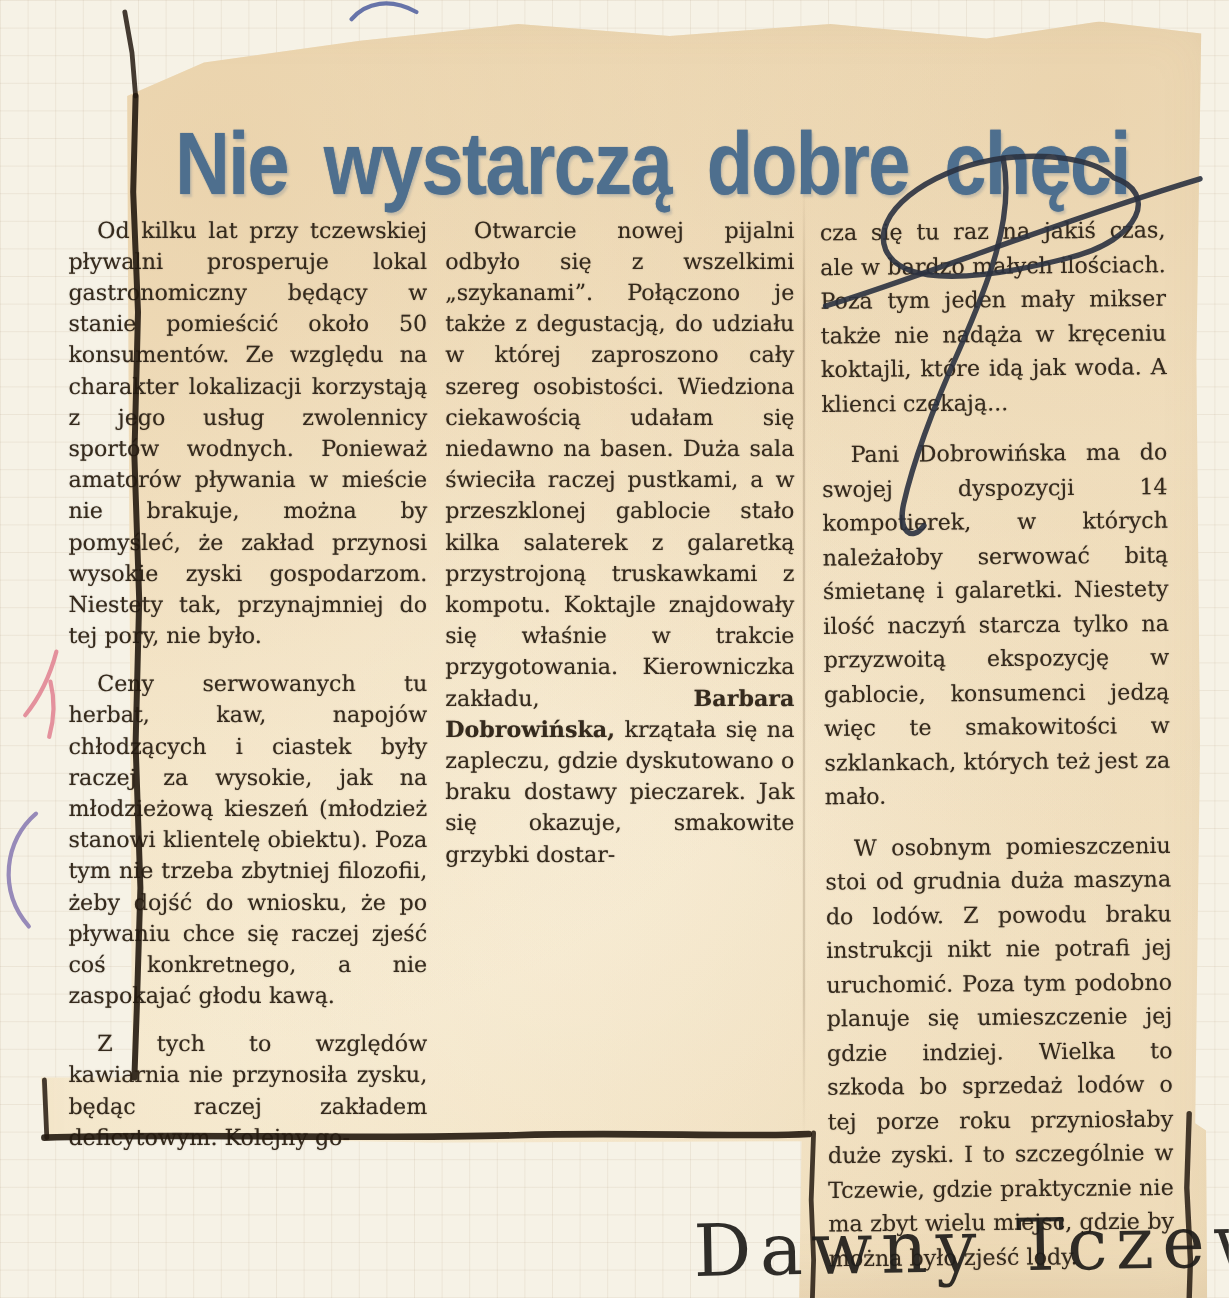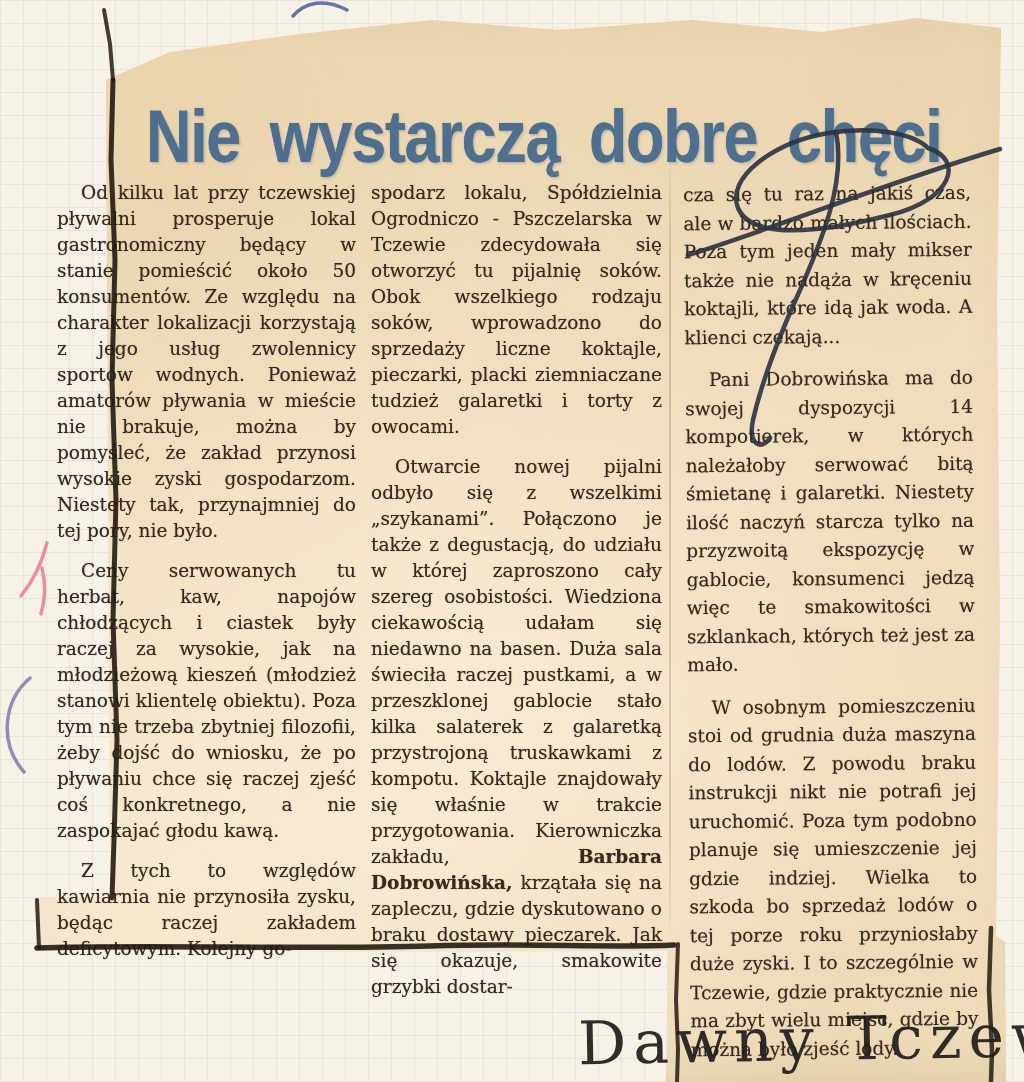--- a/index.html
+++ b/index.html
@@ -81,21 +81,20 @@
 
   <h1 class="headline">Nie wystarczą dobre chęci</h1>
 
   <div class="col" id="col1">
     <p class="para indent">Od kilku lat przy tczewskiej pływalni prosperuje lokal gastronomiczny będący w stanie pomieścić około 50 konsumentów. Ze względu na charakter lokalizacji korzystają z jego usług zwolennicy sportów wodnych. Ponieważ amatorów pływania w mieście nie brakuje, można by pomyśleć, że zakład przynosi wysokie zyski gospodarzom. Niestety tak, przynajmniej do tej pory, nie było.</p>
     <p class="para indent">Ceny serwowanych tu herbat, kaw, napojów chłodzących i ciastek były raczej za wysokie, jak na młodzieżową kieszeń (młodzież stanowi klientelę obiektu). Poza tym nie trzeba zbytniej filozofii, żeby dojść do wniosku, że po pływaniu chce się raczej zjeść coś konkretnego, a nie zaspokajać głodu kawą.</p>
     <p class="para indent">Z tych to względów kawiarnia nie przynosiła zysku, będąc raczej zakładem deficytowym. Kolejny go-</p>
   </div>
 
   <div class="col" id="col2">
-    <p class="para">spodarz lokalu, Spółdzielnia Ogrodniczo - Pszczelarska w Tczewie zdecydowała się otworzyć tu pijalnię soków. Obok wszelkiego rodzaju soków, wprowadzono do sprzedaży liczne koktajle, pieczarki, placki ziemniaczane tudzież galaretki i torty z owocami.</p>
     <p class="para indent"><span>Otwarcie nowej pijalni odbyło się z wszelkimi „szykanami”. Połączono je także z degustacją, do udziału w której zaproszono cały szereg osobistości. Wiedziona ciekawością udałam się niedawno na basen. Duża sala świeciła raczej pustkami, a w przeszklonej gablocie stało kilka salaterek z galaretką przystrojoną truskawkami z kompotu. Koktajle znajdowały się właśnie w trakcie przygotowania. Kierowniczka zakładu, </span><b>Barbara Dobrowińska,</b><span> krzątała się na zapleczu, gdzie dyskutowano o braku dostawy pieczarek. Jak się okazuje, smakowite grzybki dostar-</span></p>
   </div>
 
   <div class="col" id="col3">
     <p class="para">cza się tu raz na jakiś czas, ale w bardzo małych ilościach. Poza tym jeden mały mikser także nie nadąża w kręceniu koktajli, które idą jak woda. A klienci czekają...</p>
     <p class="para indent">Pani Dobrowińska ma do swojej dyspozycji 14 kompotierek, w których należałoby serwować bitą śmietanę i galaretki. Niestety ilość naczyń starcza tylko na przyzwoitą ekspozycję w gablocie, konsumenci jedzą więc te smakowitości w szklankach, których też jest za mało.</p>
     <p class="para indent">W osobnym pomieszczeniu stoi od grudnia duża maszyna do lodów. Z powodu braku instrukcji nikt nie potrafi jej uruchomić. Poza tym podobno planuje się umieszczenie jej gdzie indziej. Wielka to szkoda bo sprzedaż lodów o tej porze roku przyniosłaby duże zyski. I to szczególnie w Tczewie, gdzie praktycznie nie ma zbyt wielu miejsc, gdzie by można było zjeść lody.</p>
   </div>
 
   <svg class="overlay" width="1024" height="1082" viewBox="0 0 1024 1082">

